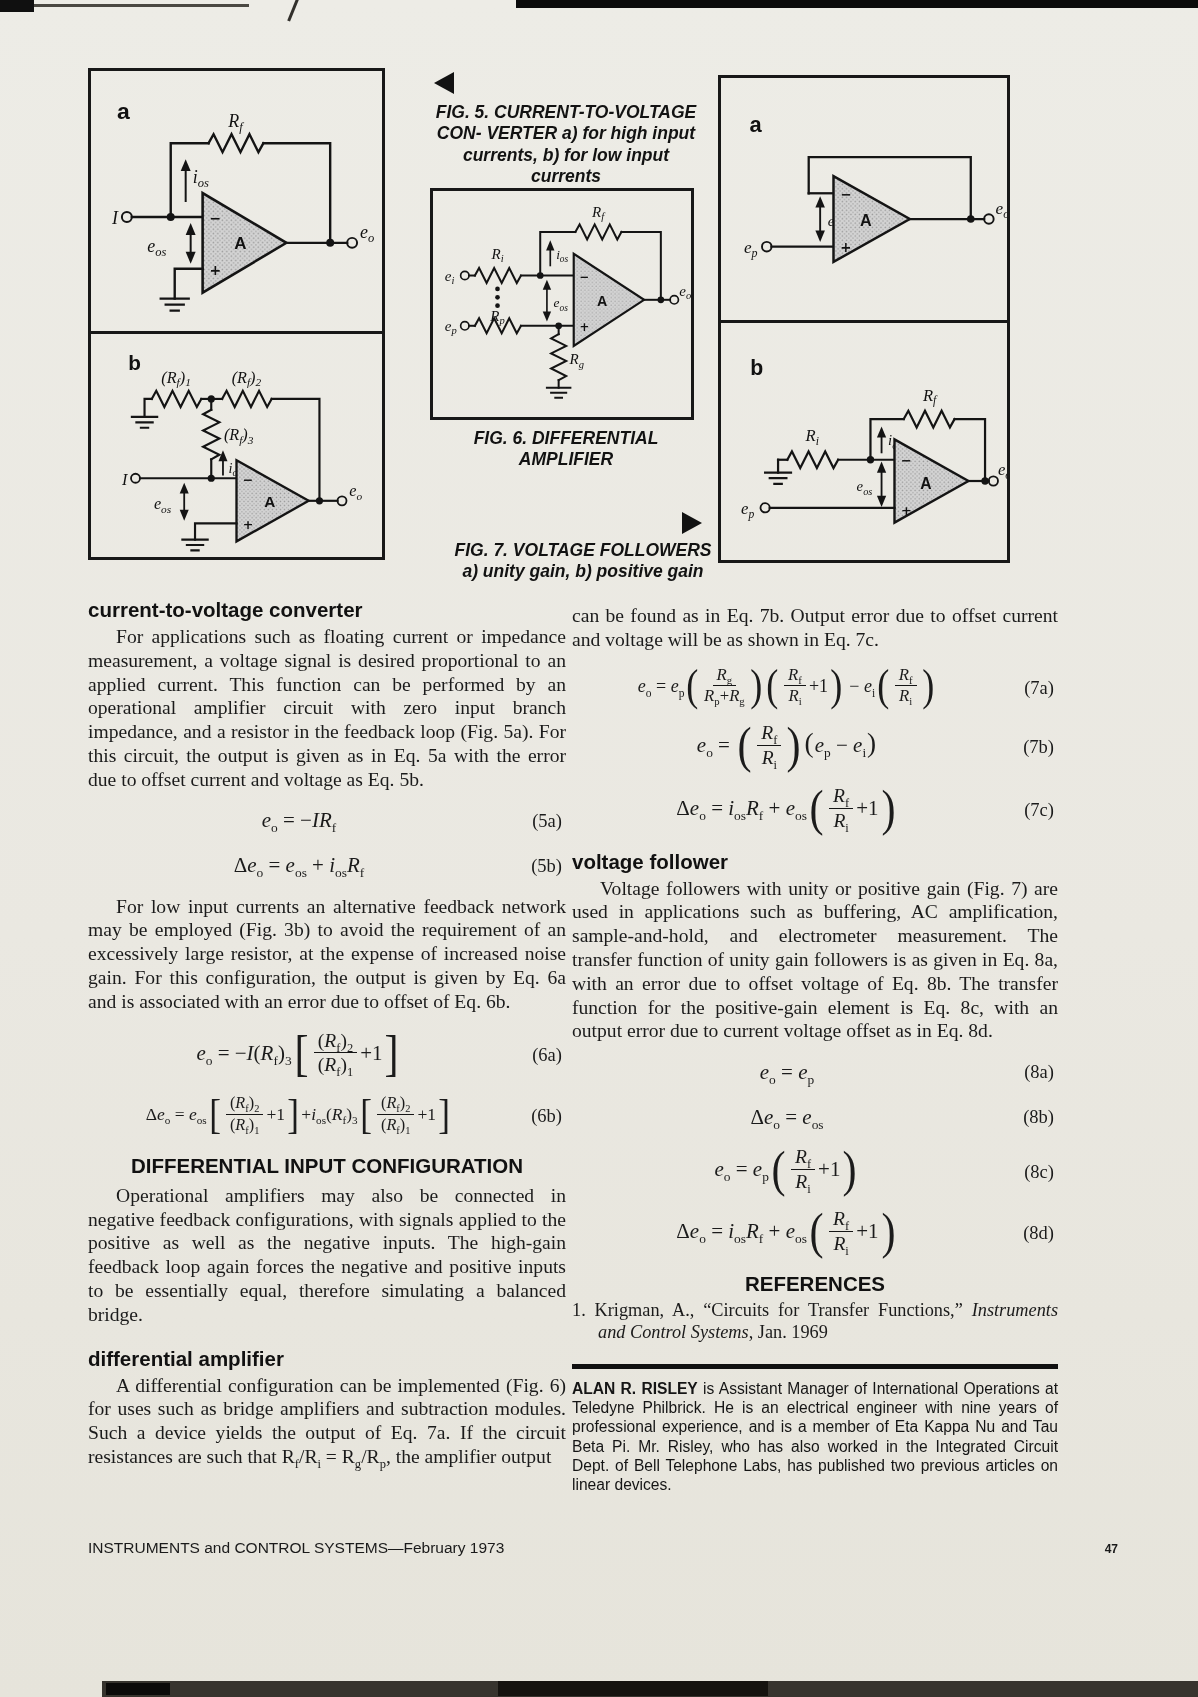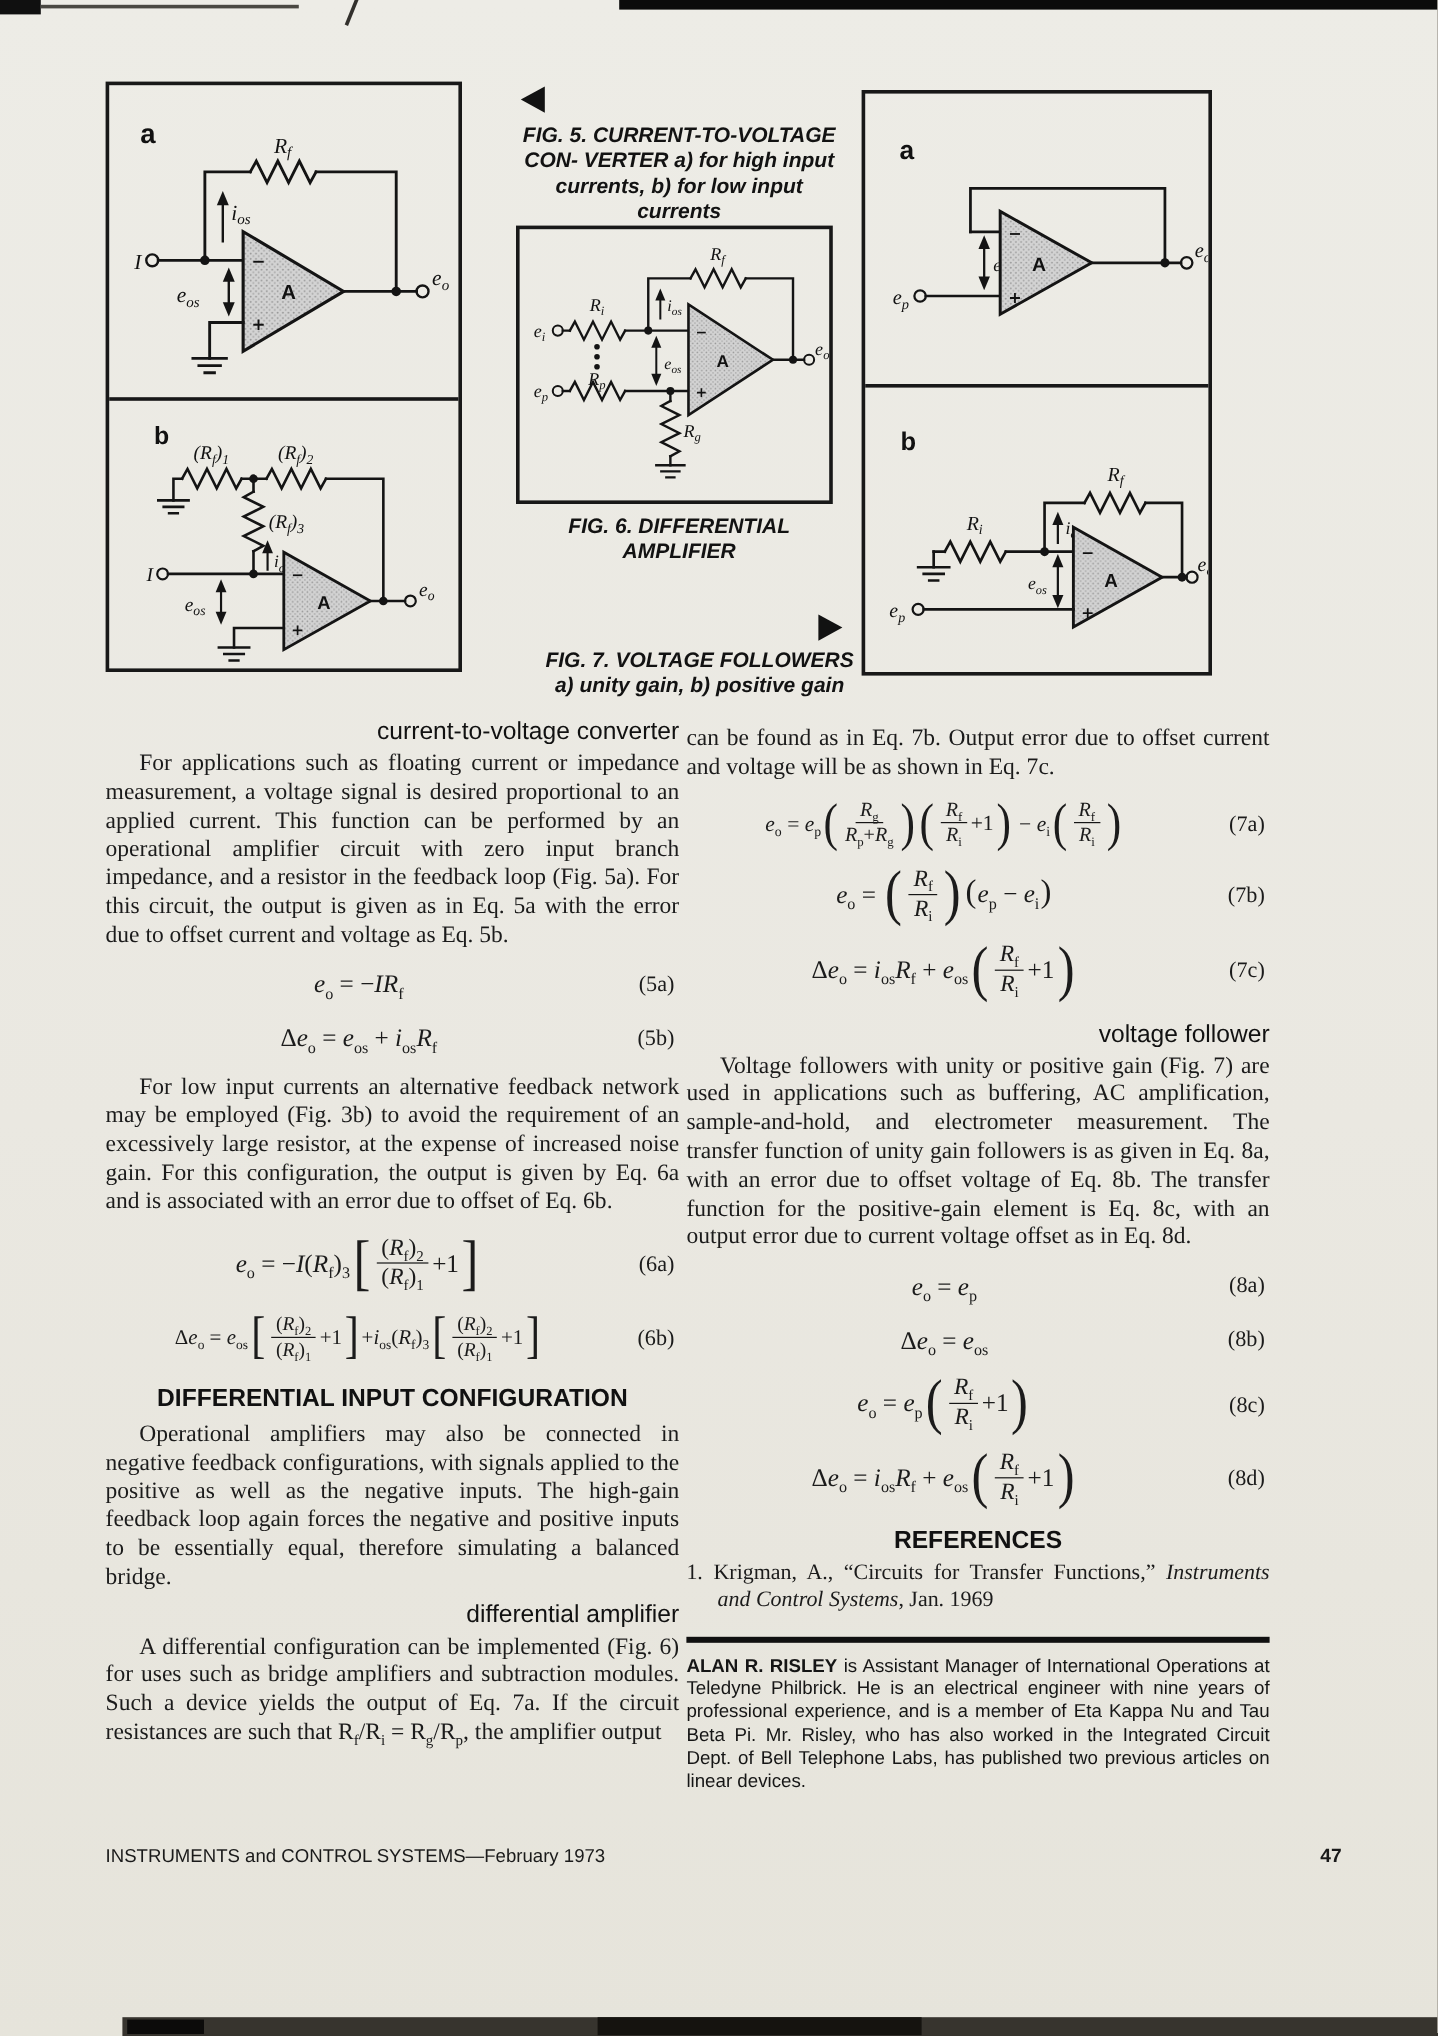--- a/index.html
+++ b/index.html
@@ -24,22 +24,22 @@
   
   .midcol{position:absolute;text-align:center;}
   .cap{font-family:"Liberation Sans",sans-serif;font-style:italic;font-weight:700;
        font-size:17.5px;line-height:1.22;color:#121212;}
   .arrow-l{width:0;height:0;border-top:11px solid transparent;border-bottom:11px solid transparent;
            border-right:20px solid #121212;position:absolute;}
   .arrow-r{width:0;height:0;border-top:11px solid transparent;border-bottom:11px solid transparent;
            border-left:20px solid #121212;position:absolute;}
   
   .col{position:absolute;}
-  .subhead{font-family:"Liberation Sans",sans-serif;font-weight:400;font-size:20.5px;
-           margin:0 0 3px 0;color:#111;text-align:right;}
+  .subhead{font-family:"Liberation Sans",sans-serif;font-weight:700;font-size:20.5px;
+           margin:0 0 3px 0;color:#111;}
   .centerhead{font-family:"Liberation Sans",sans-serif;font-weight:700;font-size:20.5px;
               text-align:center;margin:16px 0 6px 0;color:#111;}
   p.body{font-size:19.6px;line-height:1.215;text-align:justify;margin:0;}
   p.ind{text-indent:28px;}
   sub{font-size:64%;line-height:0;}
   
   .eq-row{position:relative;display:flex;justify-content:center;align-items:center;
           margin:13px 0;min-height:32px;padding-right:56px;}
   .eq{font-size:21px;white-space:nowrap;display:inline-block;}
   .eq .rm{white-space:pre;}
@@ -54,21 +54,21 @@
   .br.big{display:inline-block;vertical-align:middle;font-size:2.45em;line-height:0.82;
           transform:scaleX(0.82);font-weight:400;position:relative;top:-2px;}
   
   .ref{font-size:18.3px;line-height:1.2;margin:0;padding-left:26px;text-indent:-26px;text-align:justify;}
   .bio{font-family:"Liberation Sans",sans-serif;font-size:15.6px;line-height:1.24;
        border-top:5px solid #101010;padding-top:10px;margin-top:20px;text-align:justify;color:#151515;}
   
   .footer{position:absolute;left:88px;top:1539px;width:1030px;display:flex;
           justify-content:space-between;align-items:baseline;
           font-family:"Liberation Sans",sans-serif;font-size:15.5px;color:#1a1a1a;}
-  .footer .pgnum{font-weight:700;font-size:16px;}
+  .footer .pgnum{font-weight:700;font-size:12px;}
 </style>
 </head>
 <body>
 
 <div class="page">
 
   <div class="art" style="left:0;top:0;width:34px;height:12px;background:#101010;"></div>
   <div class="art" style="left:34px;top:4px;width:215px;height:3px;background:#4a4842;"></div>
   <div class="art" style="left:292px;top:-4px;width:3px;height:26px;background:#32302c;transform:rotate(22deg);"></div>
   <div class="art" style="left:516px;top:0;width:682px;height:8px;background:#0b0b0b;"></div>
@@ -291,21 +291,21 @@
                 <span class="num"><span class="rm">(</span><span class="it">R</span><sub class="ss">f</sub><span class="rm">)</span><sub class="ss">2</sub></span>
                 <span class="den"><span class="rm">(</span><span class="it">R</span><sub class="ss">f</sub><span class="rm">)</span><sub class="ss">1</sub></span>
               </span><span class="rm">+1</span></span><span class="br big">]</span></span><span class="rm">+</span><span class="it">i</span><sub class="ss">os</sub><span class="rm">(</span><span class="it">R</span><sub class="ss">f</sub><span class="rm">)</span><sub class="ss">3</sub><span class="grp"><span class="br big">[</span><span class="grpk"><span class="frac">
                 <span class="num"><span class="rm">(</span><span class="it">R</span><sub class="ss">f</sub><span class="rm">)</span><sub class="ss">2</sub></span>
                 <span class="den"><span class="rm">(</span><span class="it">R</span><sub class="ss">f</sub><span class="rm">)</span><sub class="ss">1</sub></span>
               </span><span class="rm">+1</span></span><span class="br big">]</span></span></span>
         <span class="eq-tag">(6b)</span>
       </div>
     <h3 class="centerhead">DIFFERENTIAL INPUT CONFIGURATION</h3>
     <p class="body ind">Operational amplifiers may also be connected in negative feedback configurations, with signals applied to the positive as well as the negative inputs. The high-gain feedback loop again forces the negative and positive inputs to be essentially equal, therefore simulating a balanced bridge.</p>
-    <h3 class="subhead" style="margin-top:7px;">differential amplifier</h3>
+    <h3 class="subhead" style="margin-top:20px;">differential amplifier</h3>
     <p class="body ind">A differential configuration can be implemented (Fig. 6) for uses such as bridge amplifiers and subtraction modules. Such a device yields the output of Eq. 7a. If the circuit resistances are such that R<sub>f</sub>/R<sub>i</sub> = R<sub>g</sub>/R<sub>p</sub>, the amplifier output</p>
   </div>
 
   <div class="col" style="left:572px;top:578px;width:486px;">
     <p class="body" style="margin-top:26px;">can be found as in Eq. 7b. Output error due to offset current and voltage will be as shown in Eq. 7c.</p>
     <div class="eq-row" style="margin:16px 0;">
         <span class="eq" style="font-size:18px;"><span class="it">e</span><sub class="ss">o</sub><span class="rm"> = </span><span class="it">e</span><sub class="ss">p</sub><span class="grp"><span class="br big">(</span><span class="grpk"><span class="frac">
                 <span class="num"><span class="it">R</span><sub class="ss">g</sub></span>
                 <span class="den"><span class="it">R</span><sub class="ss">p</sub><span class="rm">+</span><span class="it">R</span><sub class="ss">g</sub></span>
               </span></span><span class="br big">)</span></span><span class="grp"><span class="br big">(</span><span class="grpk"><span class="frac">

